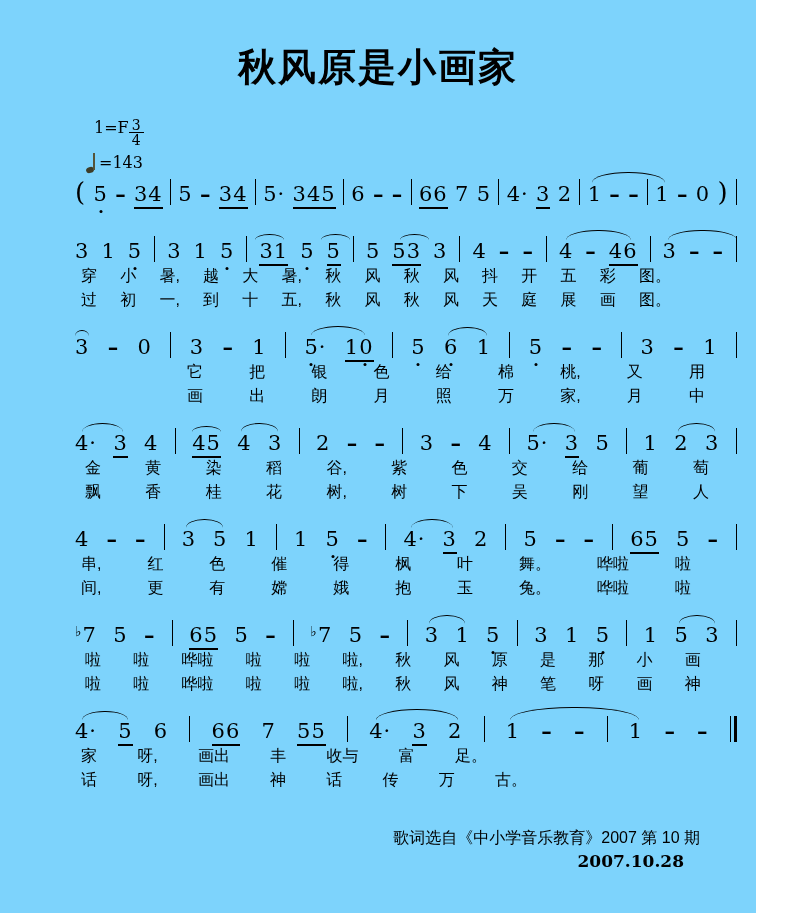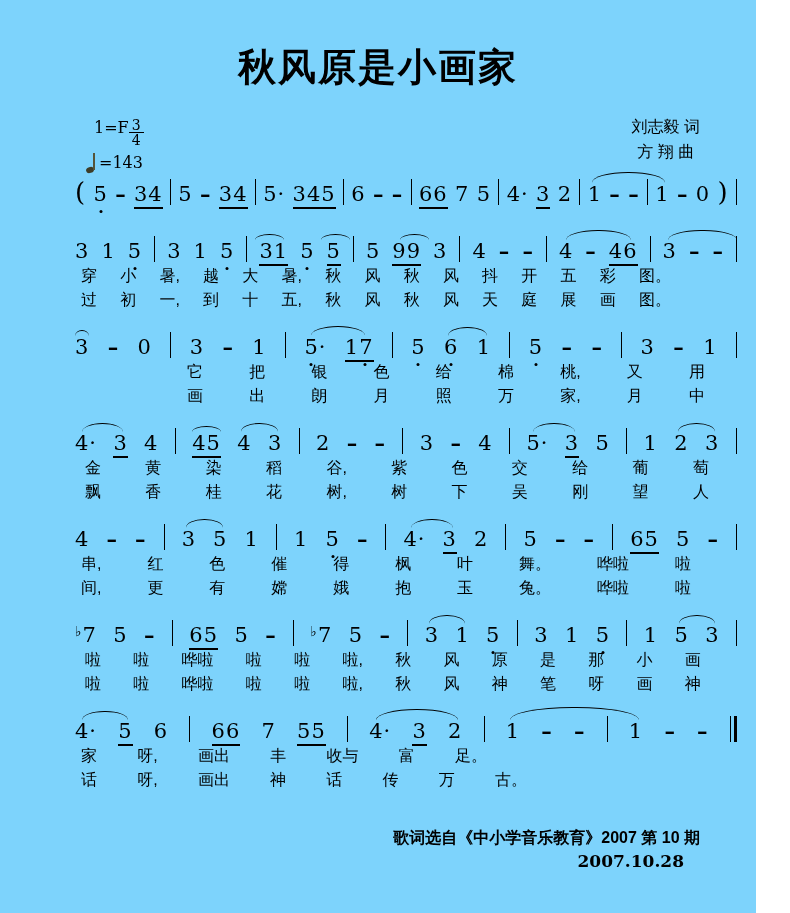--- a/index.html
+++ b/index.html
@@ -29,34 +29,30 @@
   .bar{width:1px;height:26px;background:#000;margin-bottom:2px;}
   .endbar{display:flex;gap:3px;margin-bottom:2px;}
   .endbar span{display:block;height:26px;background:#000;}
   .endbar .thin{width:1px;}
   .endbar .thick{width:3px;}
   .dash .num{font-weight:bold;}
   .paren .num{font-size:26px;}
   .arc{position:absolute;border-top:1.5px solid #000;border-radius:50% 50% 0 0/100% 100% 0 0;}
   .lyrics-row{display:flex;justify-content:space-between;font-size:16px;line-height:24px;}
   .syll{white-space:nowrap;}
-  .footer-src{position:absolute;top:828px;right:56px;font-size:16px;font-weight:bold;}
+  .footer-src{position:absolute;top:828px;right:56px;font-size:16px;}
   .footer-date{position:absolute;top:851px;right:72px;font-family:"DejaVu Serif",serif;font-weight:bold;font-size:17px;}
 </style>
 </head>
 <body>
 
 <div class="page">
 
   <h1 class="title">秋风原是小画家</h1>
 
-  <div class="credits">
-    <div>刘志毅 词</div>
-    <div>方 翔 曲</div>
-  </div>
 
   <div class="keysig">
     <div class="row1">
       <span>1=F</span>
       <span class="frac">
         <span class="top">3</span>
         <span>4</span>
       </span>
     </div>
     <div class="tempo">
@@ -115,21 +111,21 @@
           <div class="bar"></div>
           <span class="tok"><span class="num">3</span></span>
           <span class="tok"><span class="num">1</span></span>
           <span class="tok"><span class="num">5</span><span class="dot" style="left: 50%;"></span></span>
           <div class="bar"></div>
           <span class="tok"><span class="num u">31</span></span>
           <span class="tok"><span class="num">5</span><span class="dot" style="left: 50%;"></span></span>
           <span class="tok"><span class="num u">5</span></span>
           <div class="bar"></div>
           <span class="tok"><span class="num">5</span></span>
-          <span class="tok"><span class="num u">99</span></span>
+          <span class="tok"><span class="num u">53</span></span>
           <span class="tok"><span class="num">3</span></span>
           <div class="bar"></div>
           <span class="tok"><span class="num">4</span></span>
           <span class="tok dash"><span class="num">–</span></span>
           <span class="tok dash"><span class="num">–</span></span>
           <div class="bar"></div>
           <span class="tok"><span class="num">4</span></span>
           <span class="tok dash"><span class="num">–</span></span>
           <span class="tok"><span class="num u">46</span></span>
           <div class="bar"></div>
@@ -182,21 +178,21 @@
       <div class="notes-row">
           <span class="tok"><span class="num">3</span></span>
           <span class="tok dash"><span class="num">–</span></span>
           <span class="tok"><span class="num">0</span></span>
           <div class="bar"></div>
           <span class="tok"><span class="num">3</span></span>
           <span class="tok dash"><span class="num">–</span></span>
           <span class="tok"><span class="num">1</span></span>
           <div class="bar"></div>
           <span class="tok"><span class="num">5·</span><span class="dot" style="left: 32%;"></span></span>
-          <span class="tok"><span class="num u">17</span><span class="dot" style="left: 72%;"></span></span>
+          <span class="tok"><span class="num u">10</span><span class="dot" style="left: 72%;"></span></span>
           <div class="bar"></div>
           <span class="tok"><span class="num">5</span><span class="dot" style="left: 50%;"></span></span>
           <span class="tok"><span class="num">6</span><span class="dot" style="left: 50%;"></span></span>
           <span class="tok"><span class="num">1</span></span>
           <div class="bar"></div>
           <span class="tok"><span class="num">5</span><span class="dot" style="left: 50%;"></span></span>
           <span class="tok dash"><span class="num">–</span></span>
           <span class="tok dash"><span class="num">–</span></span>
           <div class="bar"></div>
           <span class="tok"><span class="num">3</span></span>

